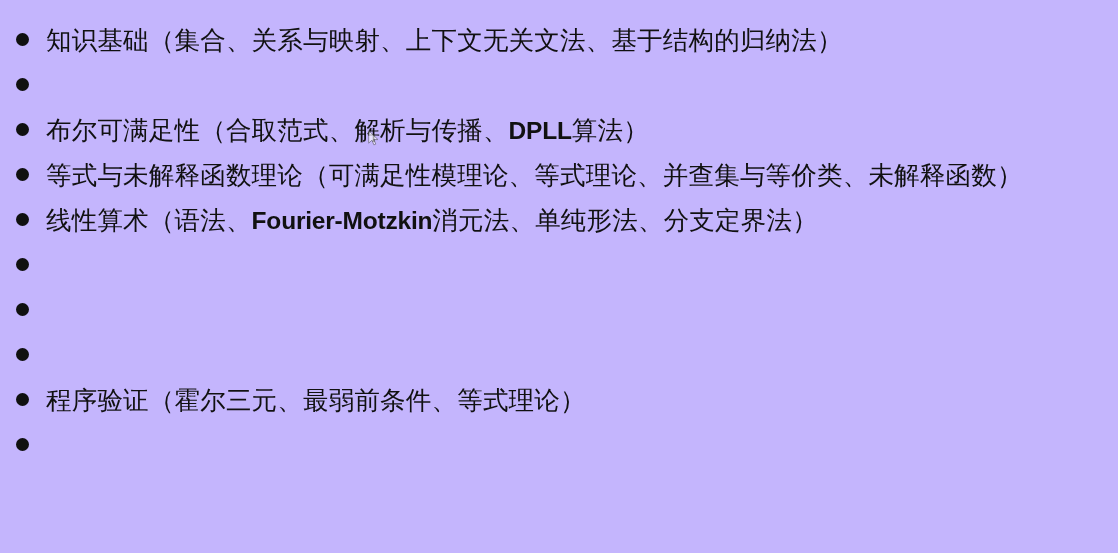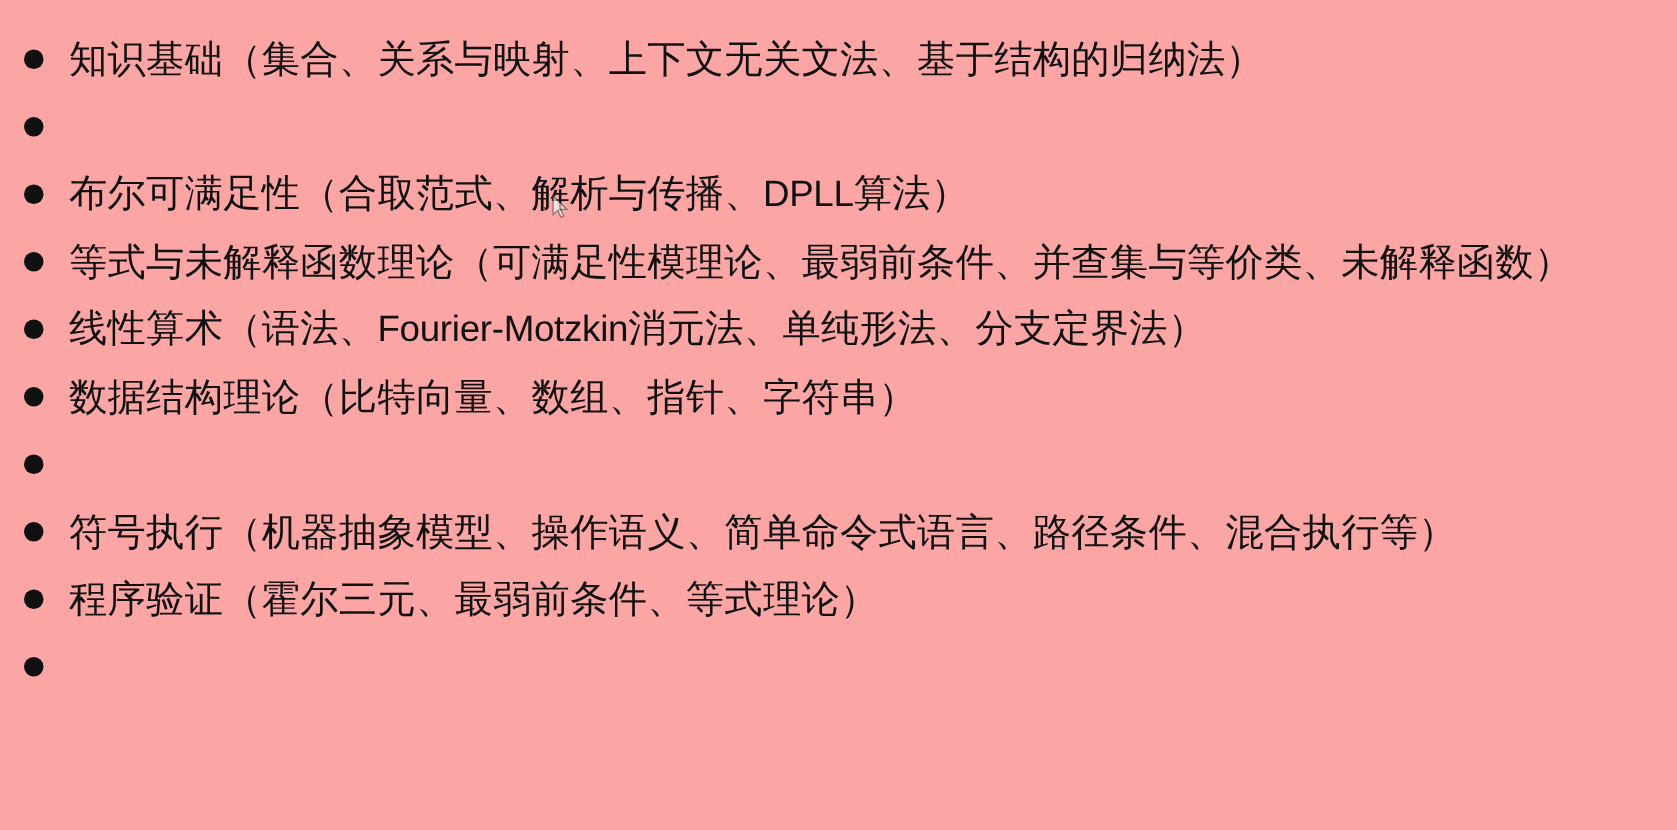--- a/index.html
+++ b/index.html
@@ -15,21 +15,21 @@
     overflow: hidden;
     font-family: "Liberation Serif", "DejaVu Serif", serif;
     color: #000000;
     -webkit-font-smoothing: antialiased;
   }
 
   #slide {
     position: relative;
     width: 1118px;
     height: 553px;
-    background: #fca5a5;
+    background: #c4b5fd;
     box-sizing: border-box;
     padding: 16px 0 0 0;
   }
 
   #bullet-list {
     list-style: none;
     margin: 0;
     padding: 0;
   }
 
@@ -58,21 +58,21 @@
     font-family: "Liberation Serif", "DejaVu Serif", serif;
     font-size: 25.5px;
     letter-spacing: 0.2px;
     color: #111111;
     vertical-align: middle;
   }
 
   
   .latin {
     font-family: "Liberation Sans", "DejaVu Sans", sans-serif;
-    font-weight: normal;
+    font-weight: bold;
     font-size: 24.5px;
     letter-spacing: -0.2px;
   }
 
   
   #cursor-artifact {
     position: absolute;
     left: 368px;
     top: 130px;
     width: 11px;
@@ -83,25 +83,25 @@
 </style>
 </head>
 <body>
 
 <div id="slide">
 
   <ul id="bullet-list">
       <li class="bullet-row"><span class="bullet-marker"></span><span class="bullet-text"><span>知识基础（集合、关系与映射、上下文无关文法、基于结构的归纳法）</span></span></li>
       <li class="bullet-row"><span class="bullet-marker"></span></li>
       <li class="bullet-row"><span class="bullet-marker"></span><span class="bullet-text"><span>布尔可满足性（合取范式、解析与传播、</span><span class="latin">DPLL</span><span>算法）</span></span></li>
-      <li class="bullet-row"><span class="bullet-marker"></span><span class="bullet-text"><span>等式与未解释函数理论（可满足性模理论、最弱前条件、并查集与等价类、未解释函数）</span></span></li>
+      <li class="bullet-row"><span class="bullet-marker"></span><span class="bullet-text"><span>等式与未解释函数理论（可满足性模理论、等式理论、并查集与等价类、未解释函数）</span></span></li>
       <li class="bullet-row"><span class="bullet-marker"></span><span class="bullet-text"><span>线性算术（语法、</span><span class="latin">Fourier-Motzkin</span><span>消元法、单纯形法、分支定界法）</span></span></li>
-      <li class="bullet-row"><span class="bullet-marker"></span><span class="bullet-text"><span>数据结构理论（比特向量、数组、指针、字符串）</span></span></li>
       <li class="bullet-row"><span class="bullet-marker"></span></li>
-      <li class="bullet-row"><span class="bullet-marker"></span><span class="bullet-text"><span>符号执行（机器抽象模型、操作语义、简单命令式语言、路径条件、混合执行等）</span></span></li>
+      <li class="bullet-row"><span class="bullet-marker"></span></li>
+      <li class="bullet-row"><span class="bullet-marker"></span></li>
       <li class="bullet-row"><span class="bullet-marker"></span><span class="bullet-text"><span>程序验证（霍尔三元、最弱前条件、等式理论）</span></span></li>
       <li class="bullet-row"><span class="bullet-marker"></span></li>
     </ul>
 
   <svg id="cursor-artifact" viewBox="0 0 11 16">
     <path d="M0.7 0.6 L0.7 13.2 L3.9 10.2 L5.9 14.9 L7.8 14.1 L5.9 9.6 L10.0 9.6 Z" fill="#ffffff" stroke="#555555" stroke-width="0.9"></path>
   </svg>
 
 </div>
 

